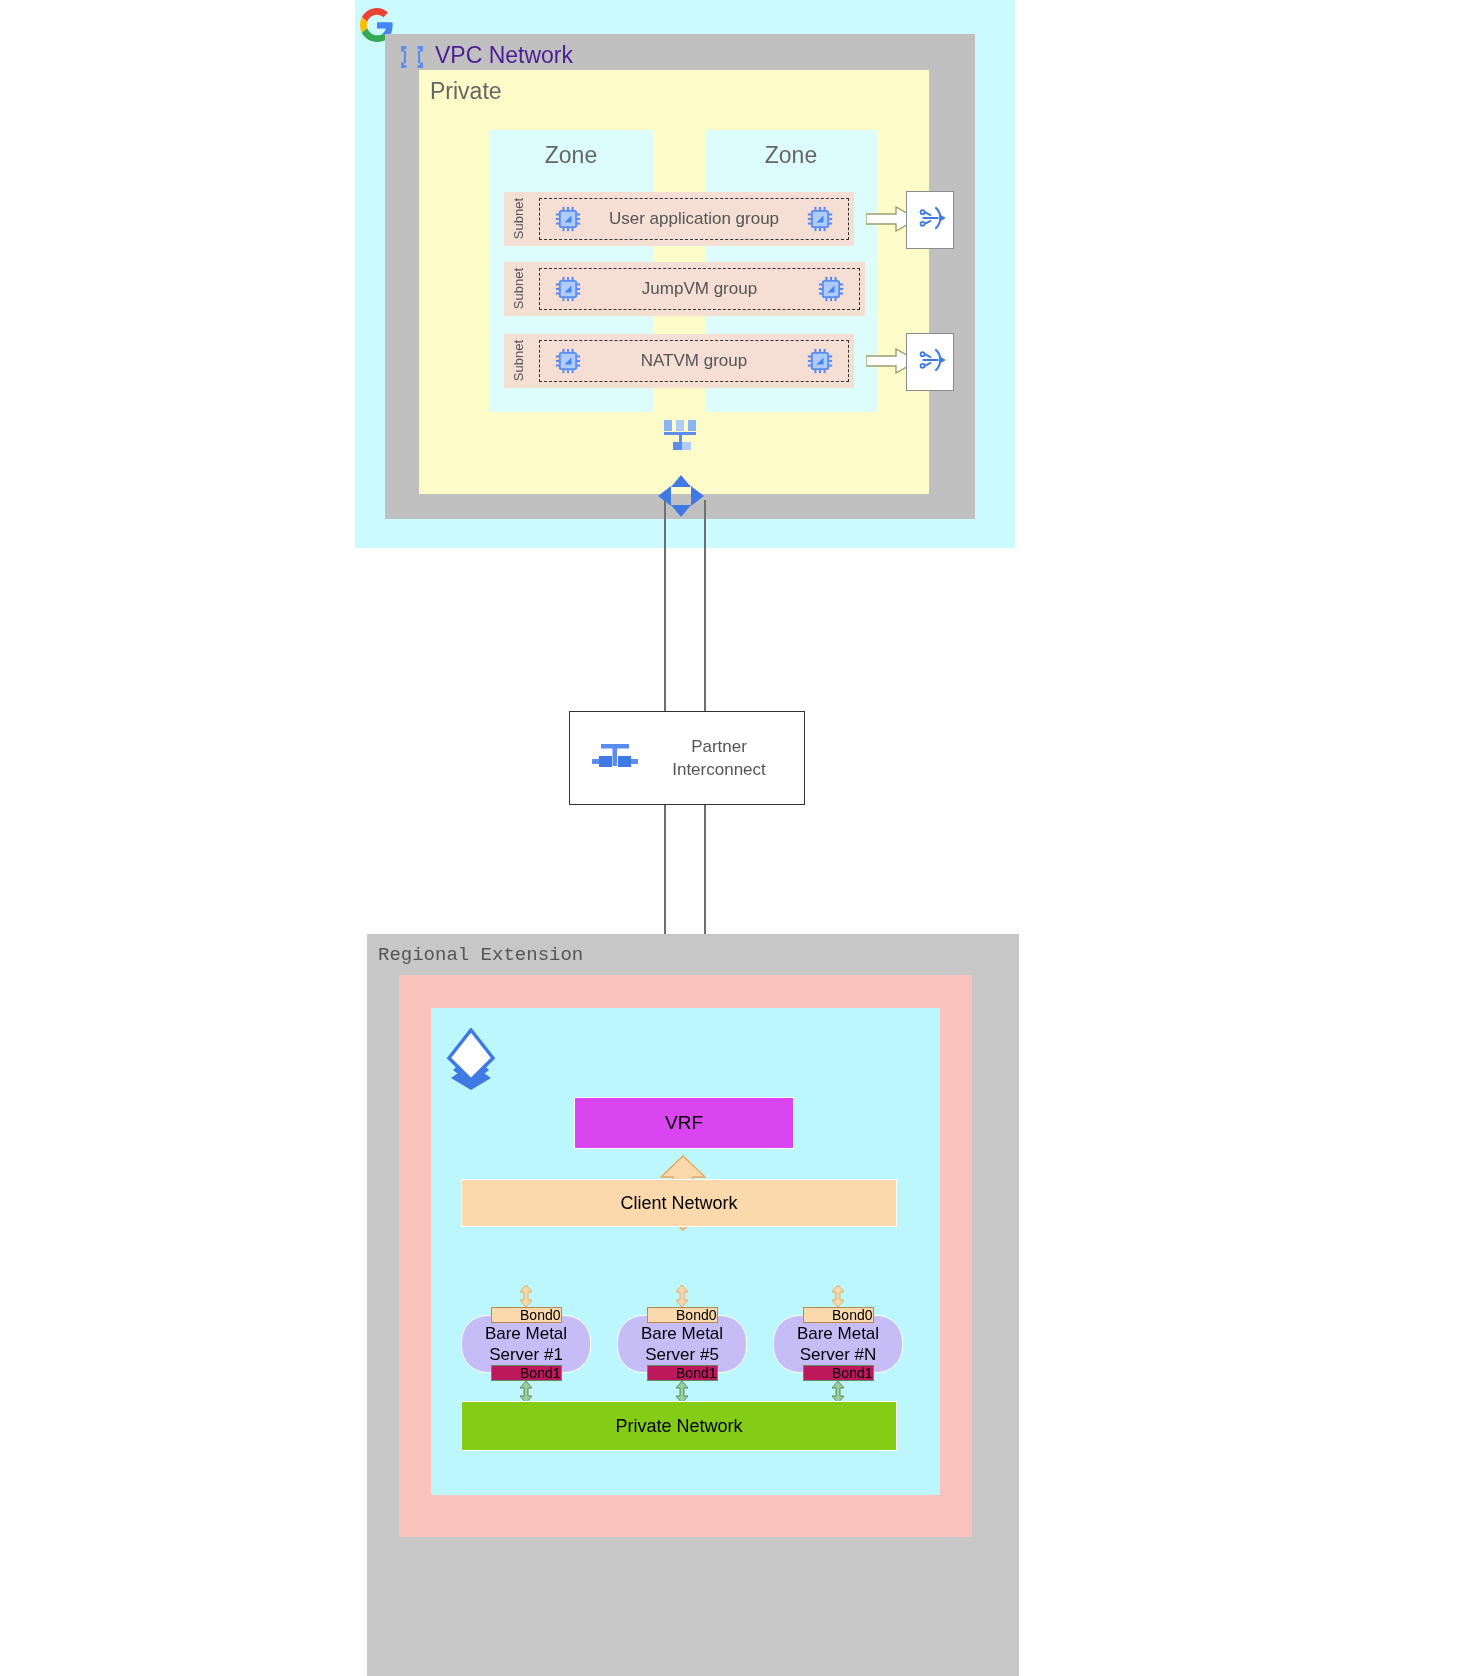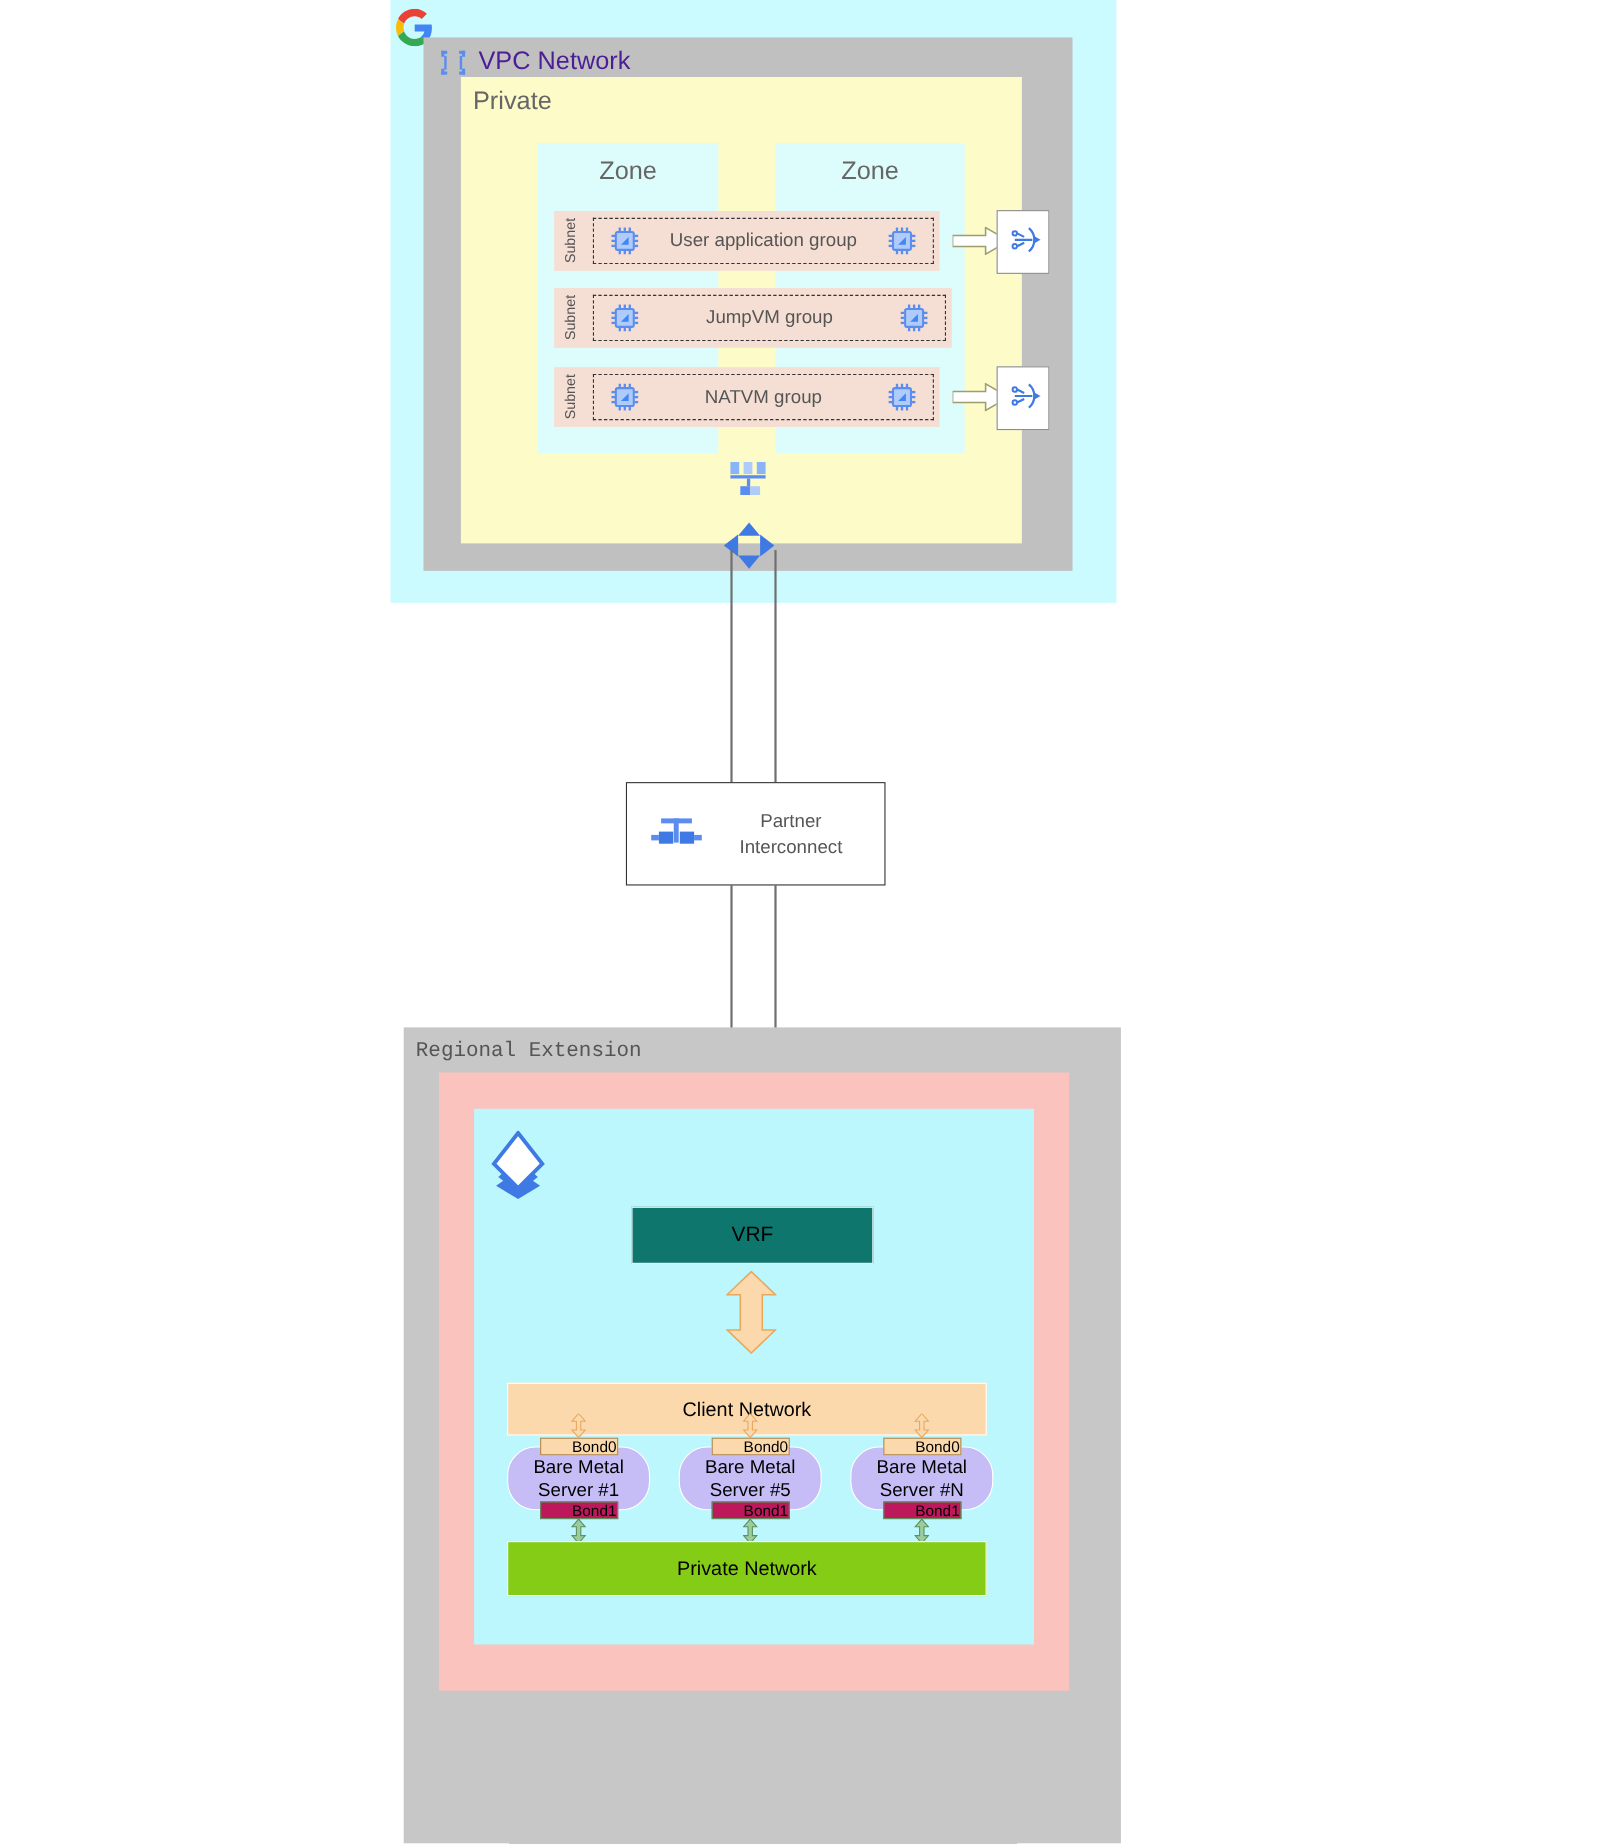--- a/index.html
+++ b/index.html
@@ -121,29 +121,29 @@
     background: #fac3bd;
   }
   #cyan-box {
     left: 431px; top: 1008px; width: 509px; height: 487px;
     background: #bcf7fd;
   }
   #bms-logo { left: 441px; top: 1028px; width: 62px; height: 62px; }
 
   #vrf-box {
     left: 574px; top: 1097px; width: 220px; height: 52px;
-    background: #0f766e; border: 1px solid #ffffff;
+    background: #d946ef; border: 1px solid #ffffff;
     display: flex; align-items: center; justify-content: center;
   }
   #vrf-label { font-size: 19px; color: #000000; }
 
   #vrf-arrow { left: 660px; top: 1155px; width: 46px; height: 76px; }
 
   #client-net {
-    left: 461px; top: 1257px; width: 436px; height: 48px;
+    left: 461px; top: 1179px; width: 436px; height: 48px;
     background: #fcd9ad; border: 1px solid #ffffff;
     display: flex; align-items: center; justify-content: center;
   }
   #client-net-label { font-size: 18px; color: #000000; }
 
   #private-net {
     left: 461px; top: 1401px; width: 436px; height: 50px;
     background: #84cc16; border: 1px solid #ffffff;
     display: flex; align-items: center; justify-content: center;
   }

